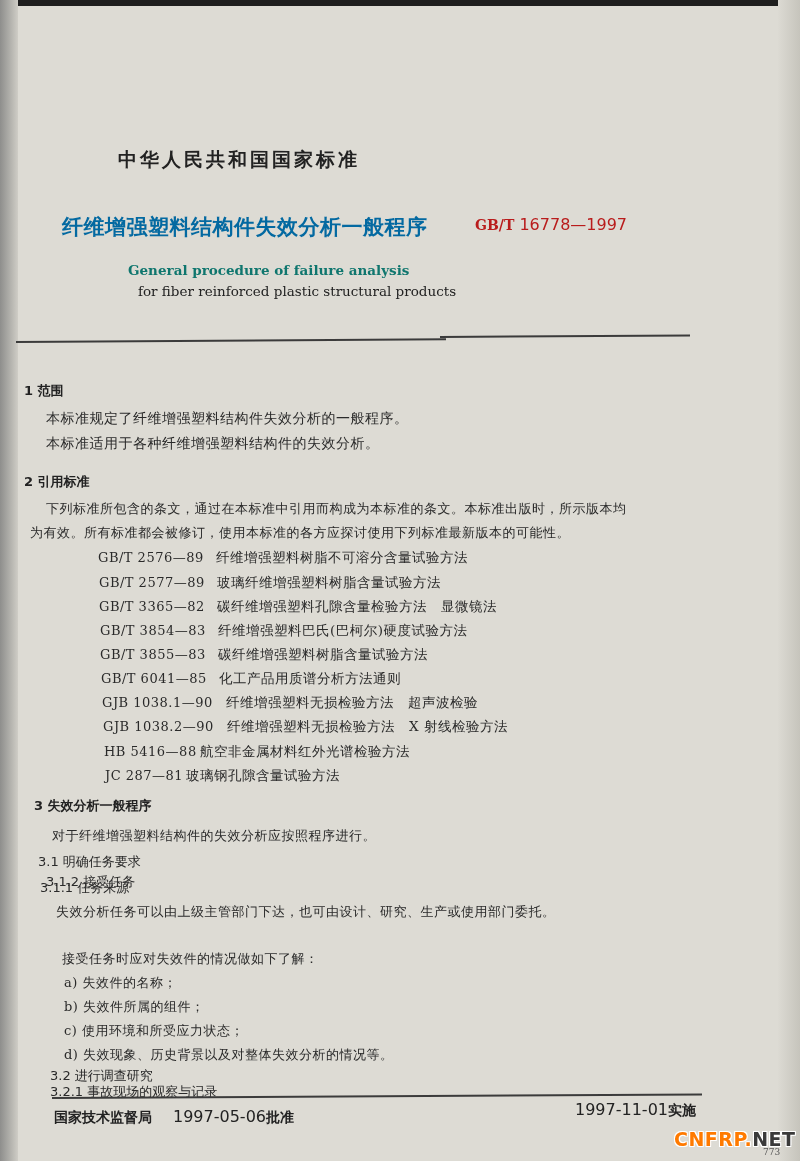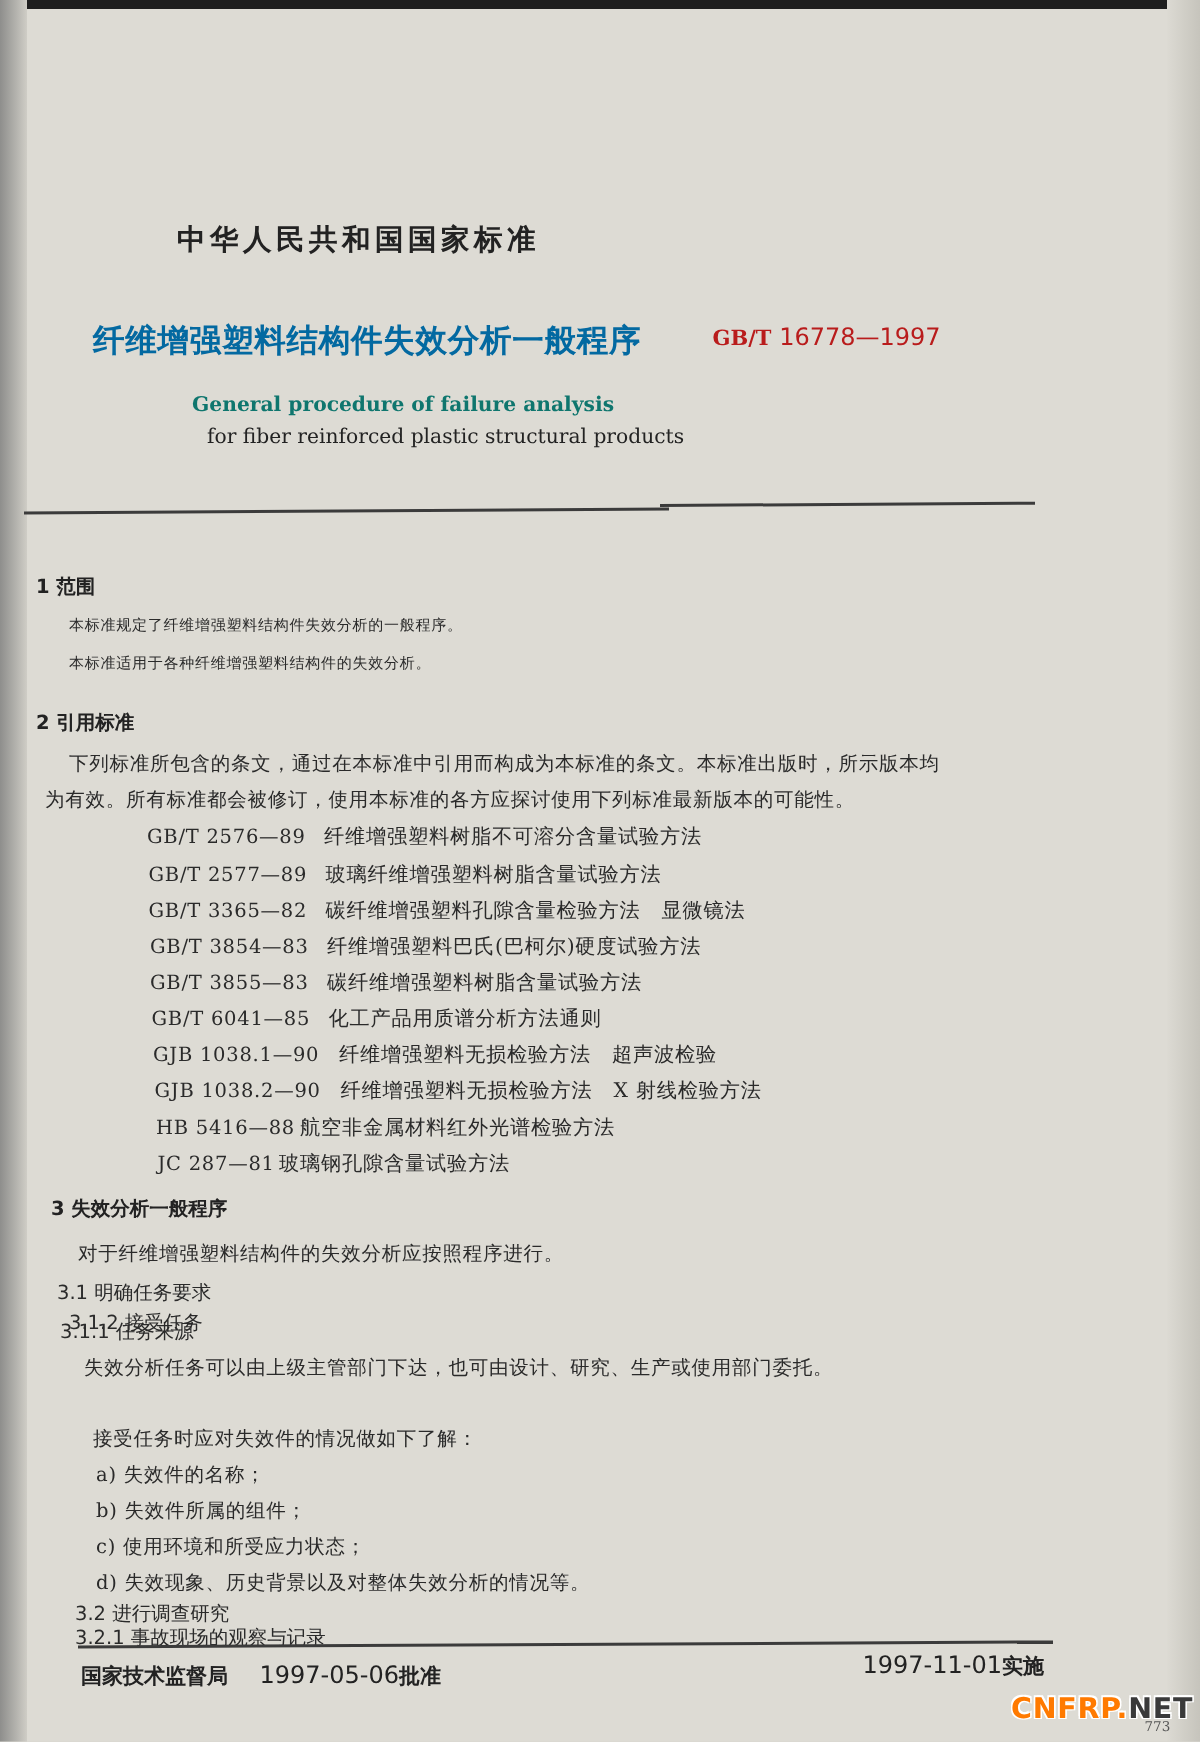--- a/index.html
+++ b/index.html
@@ -19,21 +19,21 @@
     .abs { position: absolute; white-space: nowrap; }
     .nat-std { left: 118px; top: 147px; font-family: "DejaVu Sans", sans-serif; font-weight: bold; font-size: 19px; letter-spacing: 3px; color: #222; }
     .title-cn { left: 62px; top: 213px; font-family: "DejaVu Sans", sans-serif; font-weight: bold; font-size: 21px; letter-spacing: 0.5px; color: #0369a1; }
     .std-code { left: 475px; top: 215px; font-family: "DejaVu Sans", sans-serif; font-size: 16px; color: #b91c1c; }
     .std-code b { font-family: "DejaVu Serif", serif; font-weight: bold; font-size: 14px; }
     .title-en1 { left: 128px; top: 262px; font-weight: bold; font-size: 13.5px; color: #0f766e; }
     .title-en2 { left: 102px; top: 283px; font-weight: normal; font-size: 13.5px; color: #222; margin-left: 36px; }
     .rule-top { position: absolute; left: 16px; top: 341px; width: 430px; height: 2px; background: #3b3b3b; transform: rotate(-0.35deg); transform-origin: left; }
     .rule-top2 { position: absolute; left: 440px; top: 336px; width: 250px; height: 2px; background: #3b3b3b; transform: rotate(-0.35deg); transform-origin: left; }
     .sec { font-family: "DejaVu Sans", sans-serif; font-weight: bold; font-size: 13px; color: #222; }
-    .body-text { font-size: 10px; color: #2a2a2a; letter-spacing: 0.5px; }
+    .body-text { font-size: 14px; color: #2a2a2a; letter-spacing: 0.5px; }
     .sub { font-family: "DejaVu Sans", sans-serif; font-size: 13px; color: #2a2a2a; }
     .ref-code { display: inline-block; width: 118px; font-size: 13px; margin-left: 48px; }
     .ref-row { font-size: 13.5px; letter-spacing: 0.5px; }
     .rule-bottom { position: absolute; left: 52px; top: 1097px; width: 650px; height: 2px; background: #3b3b3b; transform: rotate(-0.3deg); transform-origin: left; }
     .approval { left: 54px; top: 1107px; font-family: "DejaVu Sans", sans-serif; font-weight: bold; font-size: 14px; color: #222; }
     .approval .num { font-weight: normal; font-size: 16px; margin-left: 21px; }
     .effective { left: 575px; top: 1100px; font-family: "DejaVu Sans", sans-serif; font-size: 16px; color: #222; }
     .effective b { font-size: 14px; }
     .watermark { left: 674px; top: 1128px; font-family: "DejaVu Sans", sans-serif; font-weight: bold; font-size: 19px; color: #ff7a00; letter-spacing: 0.5px;
       text-shadow: 1px 1px 0 #fff, -1px -1px 0 #fff, 1px -1px 0 #fff, -1px 1px 0 #fff; }

